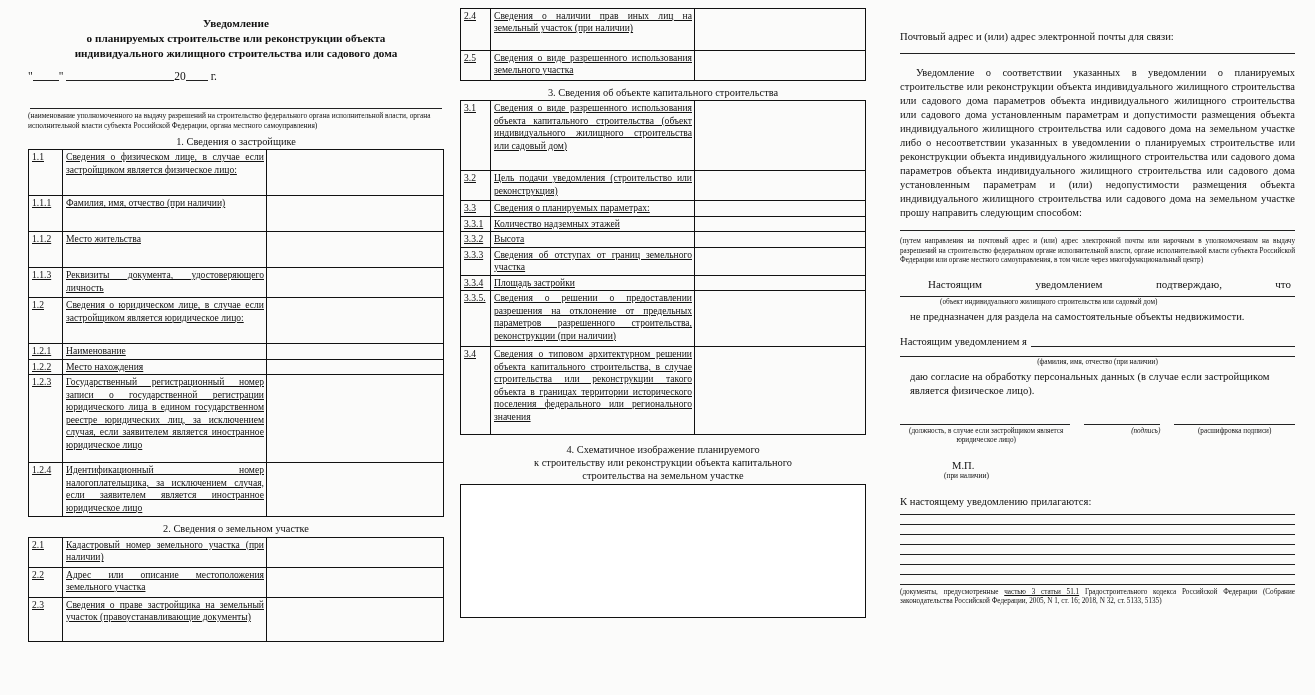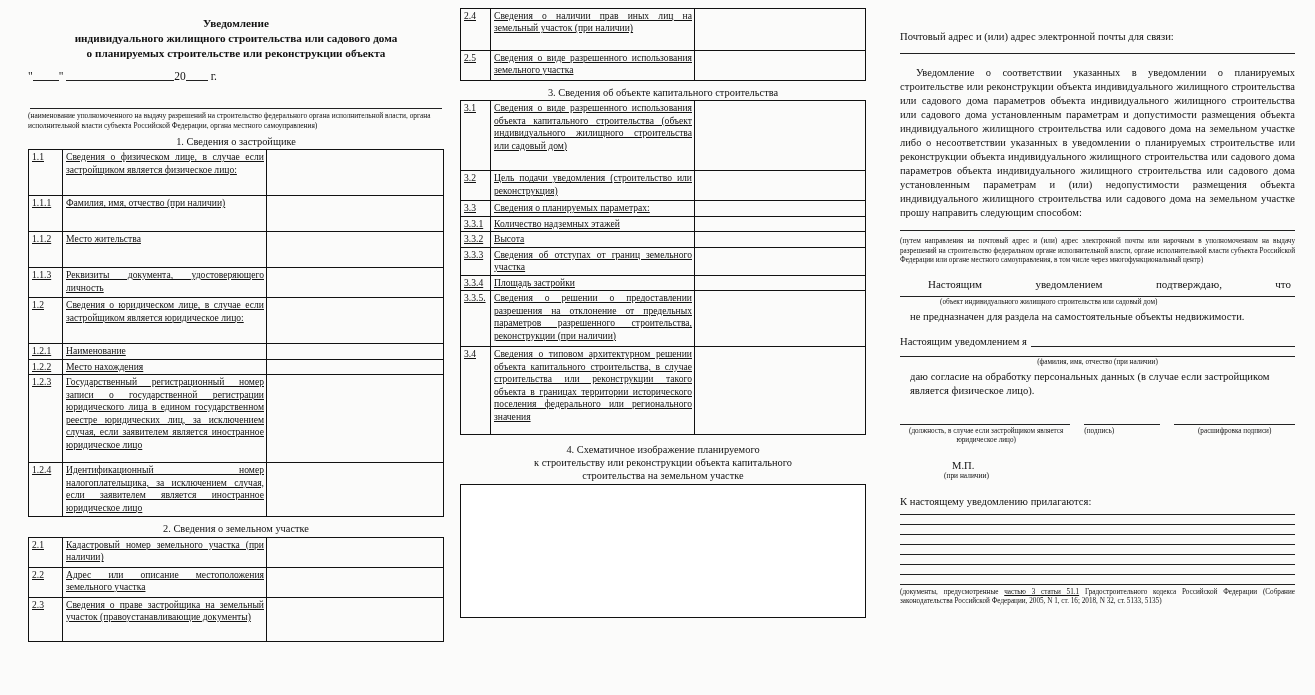--- a/index.html
+++ b/index.html
@@ -172,21 +172,21 @@
   .sig-cell{position:relative;}
   .sig-cell .sline{border-bottom:1px solid #222;height:0;}
   .sig-cell .scap{
     font-size:7.2px;
     line-height:1.3;
     margin-top:2px;
   }
   .sig-a{width:175px;}
   .sig-a .scap{text-align:center;padding-left:2px;}
   .sig-b{width:78px;}
-  .sig-b .scap{text-align:left;}
+  .sig-b .scap{text-align:right;font-style:italic;}
   .sig-c{width:124px;}
   .sig-c .scap{text-align:center;}
   .mp{
     margin:14px 0 0 52px;
     font-size:10.6px;
     text-align:left;
   }
   .mp .mpsub{font-size:7.4px;display:block;margin-left:-8px;}
   .attach-title{
     font-size:10.6px;
@@ -210,22 +210,22 @@
 </style>
 </head>
 <body>
 
 <div class="page">
 
   <div class="col" id="col-left">
 
     <div class="doc-title">
       <span class="l1">Уведомление</span>
+      <span class="l1">о планируемых строительстве или реконструкции объекта</span>
       <span class="l1">индивидуального жилищного строительства или садового дома</span>
-      <span class="l1">о планируемых строительстве или реконструкции объекта</span>
     </div>
 
     <div class="date-line">
       <span>"</span><span class="ul-short"></span><span>"</span>
       <span class="ul-mid"></span><span>20</span><span class="ul-tiny"></span>
       <span>г.</span>
     </div>
 
     <div class="blank-rule"></div>
     <div class="caption">

